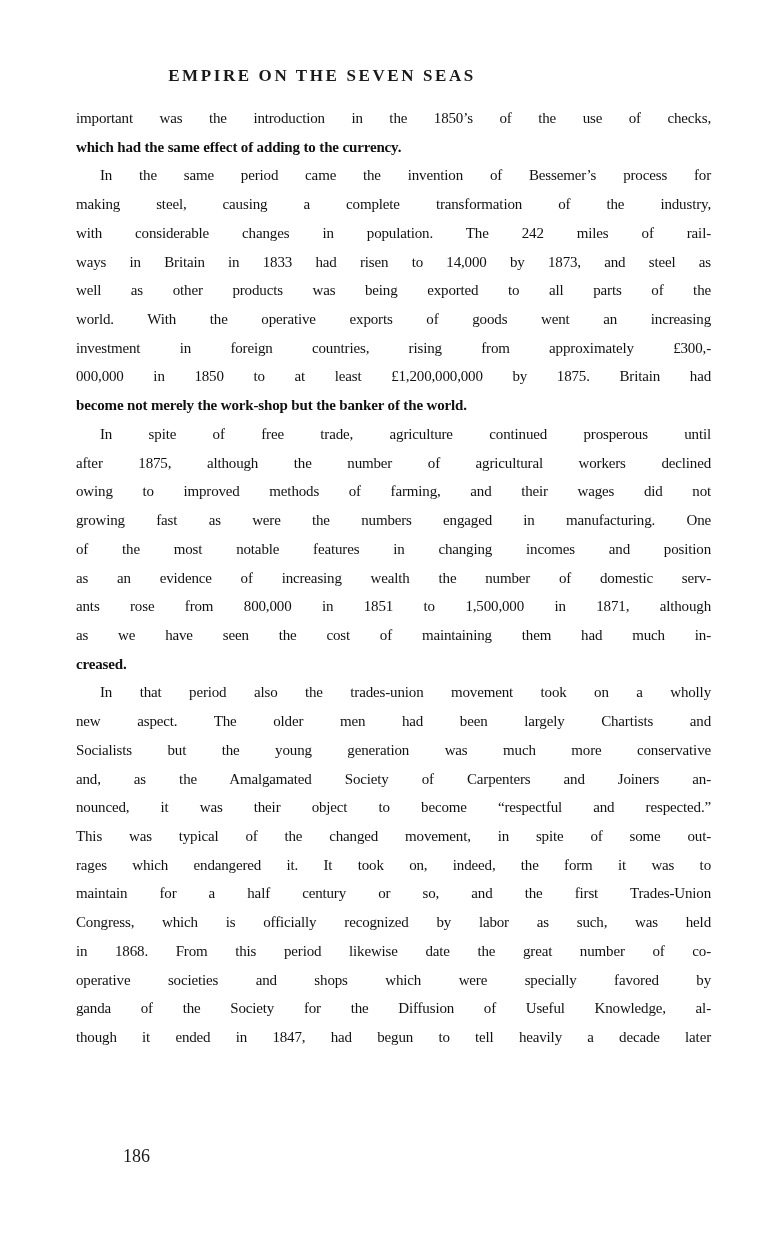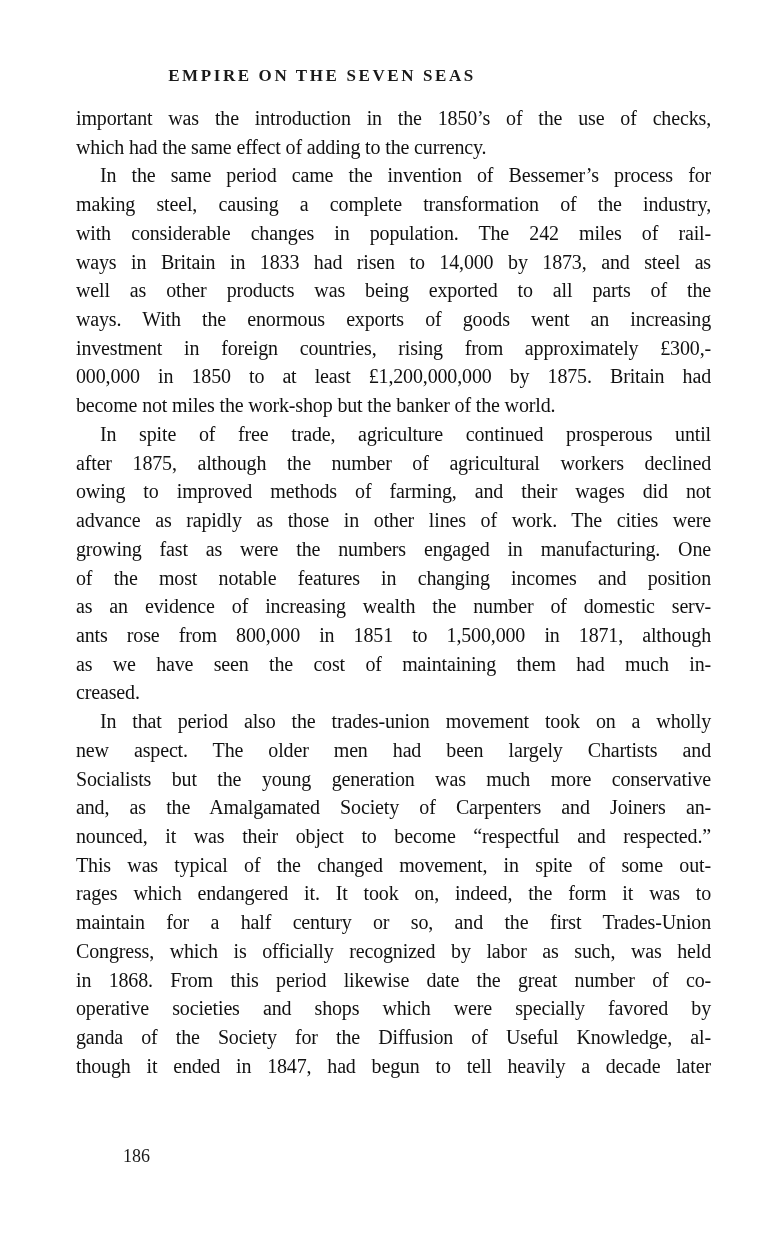--- a/index.html
+++ b/index.html
@@ -29,31 +29,32 @@
     .text-block {
       position: absolute;
       top: 104px;
       left: 76px;
       width: 635px;
     }
     .line {
       display: block;
       height: 28.72px;
       line-height: 28.72px;
-      font-size: 20px;
+      font-size: 15px;
       white-space: nowrap;
       text-align: justify;
       text-align-last: justify;
       letter-spacing: -0.15px;
     }
     .line.indent {
       padding-left: 24px;
     }
     .line.last {
       text-align-last: left;
+      font-weight: bold;
     }
     .page-number {
       position: absolute;
       top: 1146px;
       left: 123px;
       font-size: 18px;
       color: #1a1a1a;
     }
   </style>
 </head>
@@ -62,28 +63,27 @@
 <div class="running-head">EMPIRE ON THE SEVEN SEAS</div>
 
 <div class="text-block" id="text-block">
     <span class="line">important was the introduction in the 1850’s of the use of checks,</span>
     <span class="line last">which had the same effect of adding to the currency.</span>
     <span class="line indent">In the same period came the invention of Bessemer’s process for</span>
     <span class="line">making steel, causing a complete transformation of the industry,</span>
     <span class="line">with considerable changes in population. The 242 miles of rail-</span>
     <span class="line">ways in Britain in 1833 had risen to 14,000 by 1873, and steel as</span>
     <span class="line">well as other products was being exported to all parts of the</span>
-    <span class="line">ways. With the enormous exports of goods went an increasing</span>
+    <span class="line">world. With the operative exports of goods went an increasing</span>
     <span class="line">investment in foreign countries, rising from approximately £300,-</span>
     <span class="line">000,000 in 1850 to at least £1,200,000,000 by 1875. Britain had</span>
-    <span class="line last">become not miles the work-shop but the banker of the world.</span>
+    <span class="line last">become not merely the work-shop but the banker of the world.</span>
     <span class="line indent">In spite of free trade, agriculture continued prosperous until</span>
     <span class="line">after 1875, although the number of agricultural workers declined</span>
     <span class="line">owing to improved methods of farming, and their wages did not</span>
-    <span class="line">advance as rapidly as those in other lines of work. The cities were</span>
     <span class="line">growing fast as were the numbers engaged in manufacturing. One</span>
     <span class="line">of the most notable features in changing incomes and position</span>
     <span class="line">as an evidence of increasing wealth the number of domestic serv-</span>
     <span class="line">ants rose from 800,000 in 1851 to 1,500,000 in 1871, although</span>
     <span class="line">as we have seen the cost of maintaining them had much in-</span>
     <span class="line last">creased.</span>
     <span class="line indent">In that period also the trades-union movement took on a wholly</span>
     <span class="line">new aspect. The older men had been largely Chartists and</span>
     <span class="line">Socialists but the young generation was much more conservative</span>
     <span class="line">and, as the Amalgamated Society of Carpenters and Joiners an-</span>

